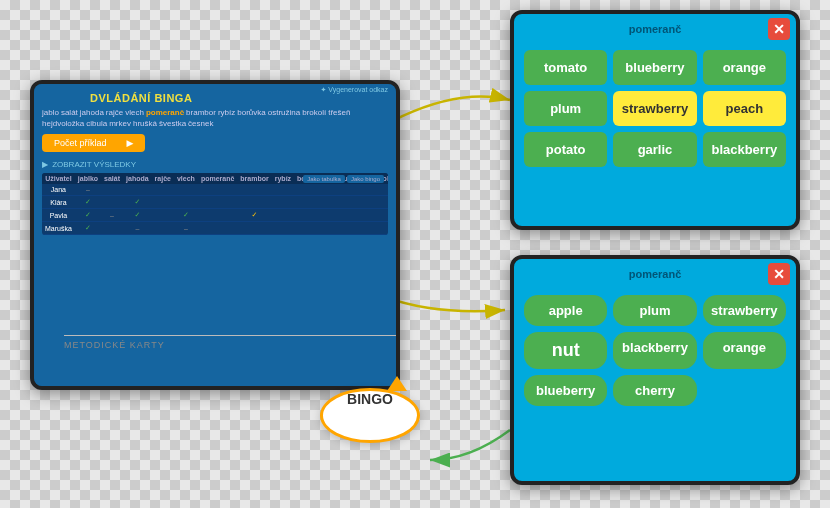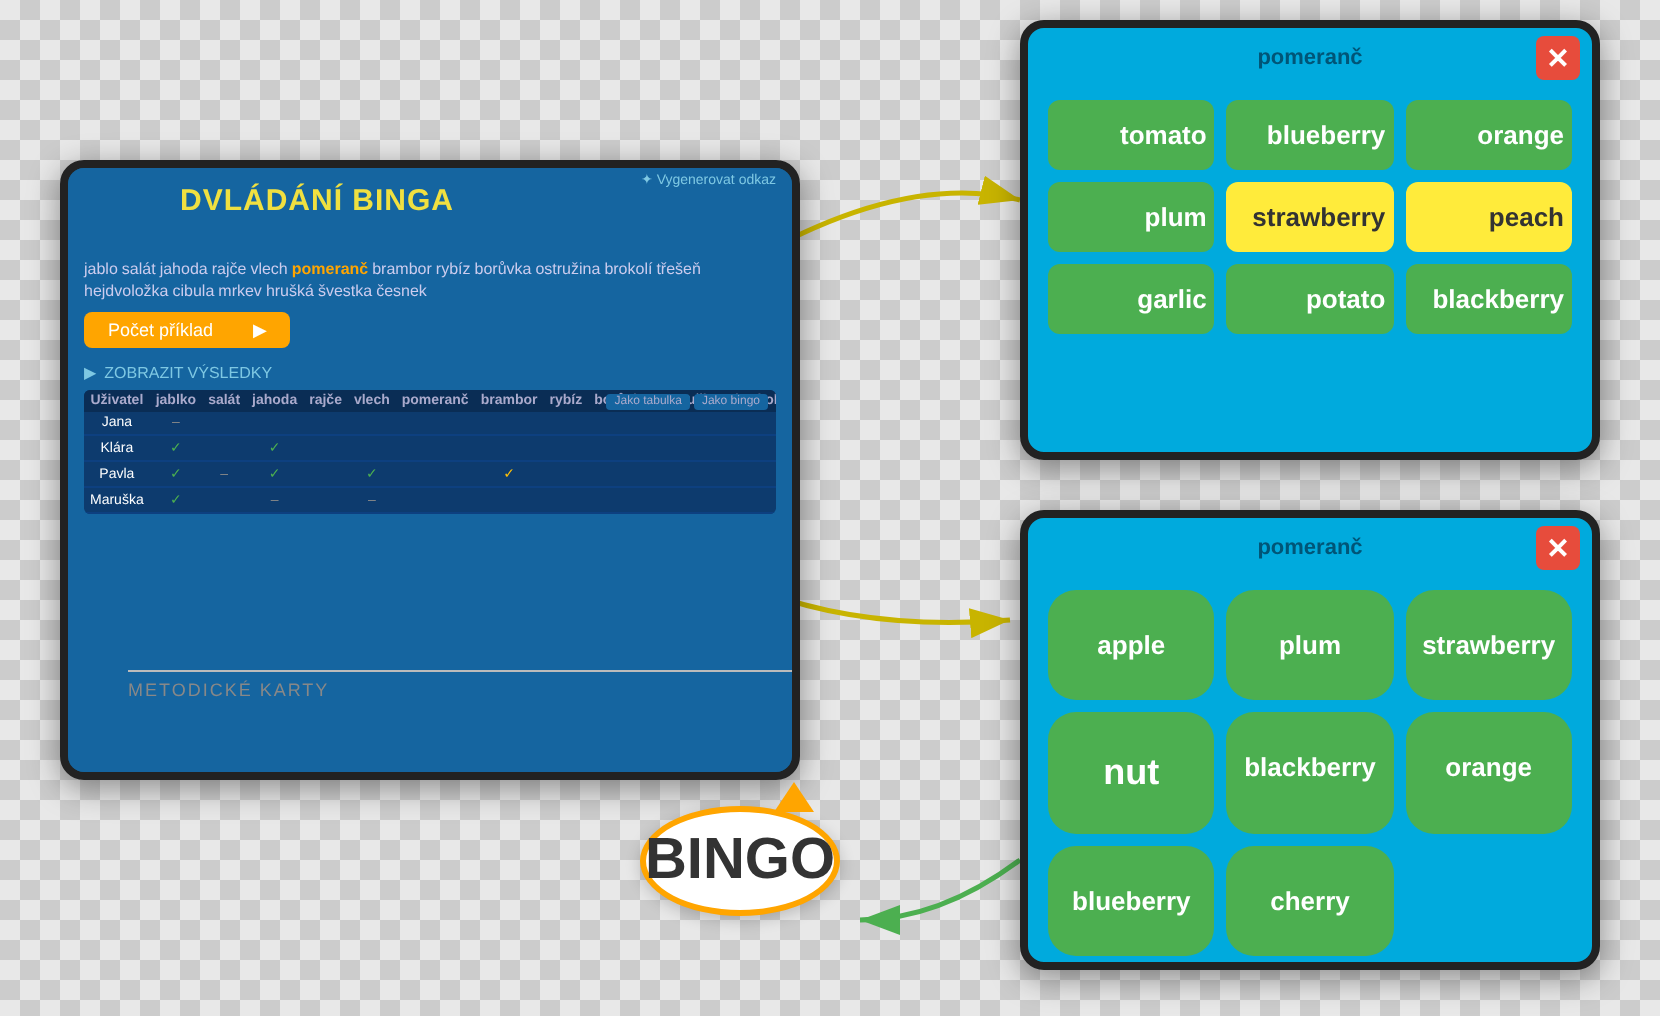--- a/index.html
+++ b/index.html
@@ -38,23 +38,23 @@
       background: #1565a0;
       width: 100%;
       height: 100%;
       padding: 8px;
       color: white;
       font-size: 9px;
     }
 
     .tablet-title {
       color: #f0e040;
-      font-size: 15px;
-      font-weight: bold;
-      margin-bottom: 21px;
+      font-size: 11px;
+      font-weight: bold;
+      margin-bottom: 4px;
       letter-spacing: 0.5px;
       padding-left: 48px;
     }
 
     .word-tags {
       display: flex;
       flex-wrap: wrap;
       gap: 2px;
       margin-bottom: 6px;
       align-items: flex-end;
@@ -210,63 +210,63 @@
     .bingo-grid {
       display: grid;
       grid-template-columns: repeat(3, 1fr);
       gap: 6px;
       padding: 6px 10px 10px;
     }
 
     .bingo-cell {
       background: #4caf50;
       color: white;
-      text-align: right;
+      text-align: center;
       padding: 10px 4px;
       border-radius: 6px;
       font-size: 13px;
       font-weight: bold;
       cursor: pointer;
     }
 
     .bingo-cell.highlighted {
       background: #ffeb3b;
       color: #333;
     }
 
     
     .bingo-cell-b {
       background: #4caf50;
       color: white;
       text-align: center;
-      padding: 20px 4px;
+      padding: 8px 4px;
       border-radius: 14px;
       font-size: 13px;
       font-weight: bold;
       cursor: pointer;
     }
 
     .bingo-cell-b.large-text {
       font-size: 18px;
     }
 
     
     .bingo-bubble {
       position: absolute;
-      bottom: 50px;
+      bottom: 65px;
       left: 320px;
       background: white;
       border: 3px solid #ffa500;
       border-radius: 50%;
       width: 100px;
       height: 55px;
       display: flex;
-      align-items: center;
+      align-items: flex-start;
       justify-content: center;
-      font-size: 29px;
+      font-size: 14px;
       font-weight: bold;
       color: #333;
       box-shadow: 0 2px 8px rgba(0,0,0,0.2);
     }
 
     .bingo-bubble::after {
       content: '';
       position: absolute;
       top: -15px;
       right: 10px;
@@ -457,22 +457,22 @@
     <div class="card-title">pomeranč</div>
     <div class="close-btn">✕</div>
   </div>
   <div class="bingo-grid">
     <div class="bingo-cell">tomato</div>
     <div class="bingo-cell">blueberry</div>
     <div class="bingo-cell">orange</div>
     <div class="bingo-cell">plum</div>
     <div class="bingo-cell highlighted">strawberry</div>
     <div class="bingo-cell highlighted">peach</div>
+    <div class="bingo-cell">potato</div>
     <div class="bingo-cell">garlic</div>
-    <div class="bingo-cell">potato</div>
     <div class="bingo-cell">blackberry</div>
   </div>
 </div>
 
 <div class="bingo-card-bottom">
   <div class="card-header">
     <div class="card-title">pomeranč</div>
     <div class="close-btn">✕</div>
   </div>
   <div class="bingo-grid">

